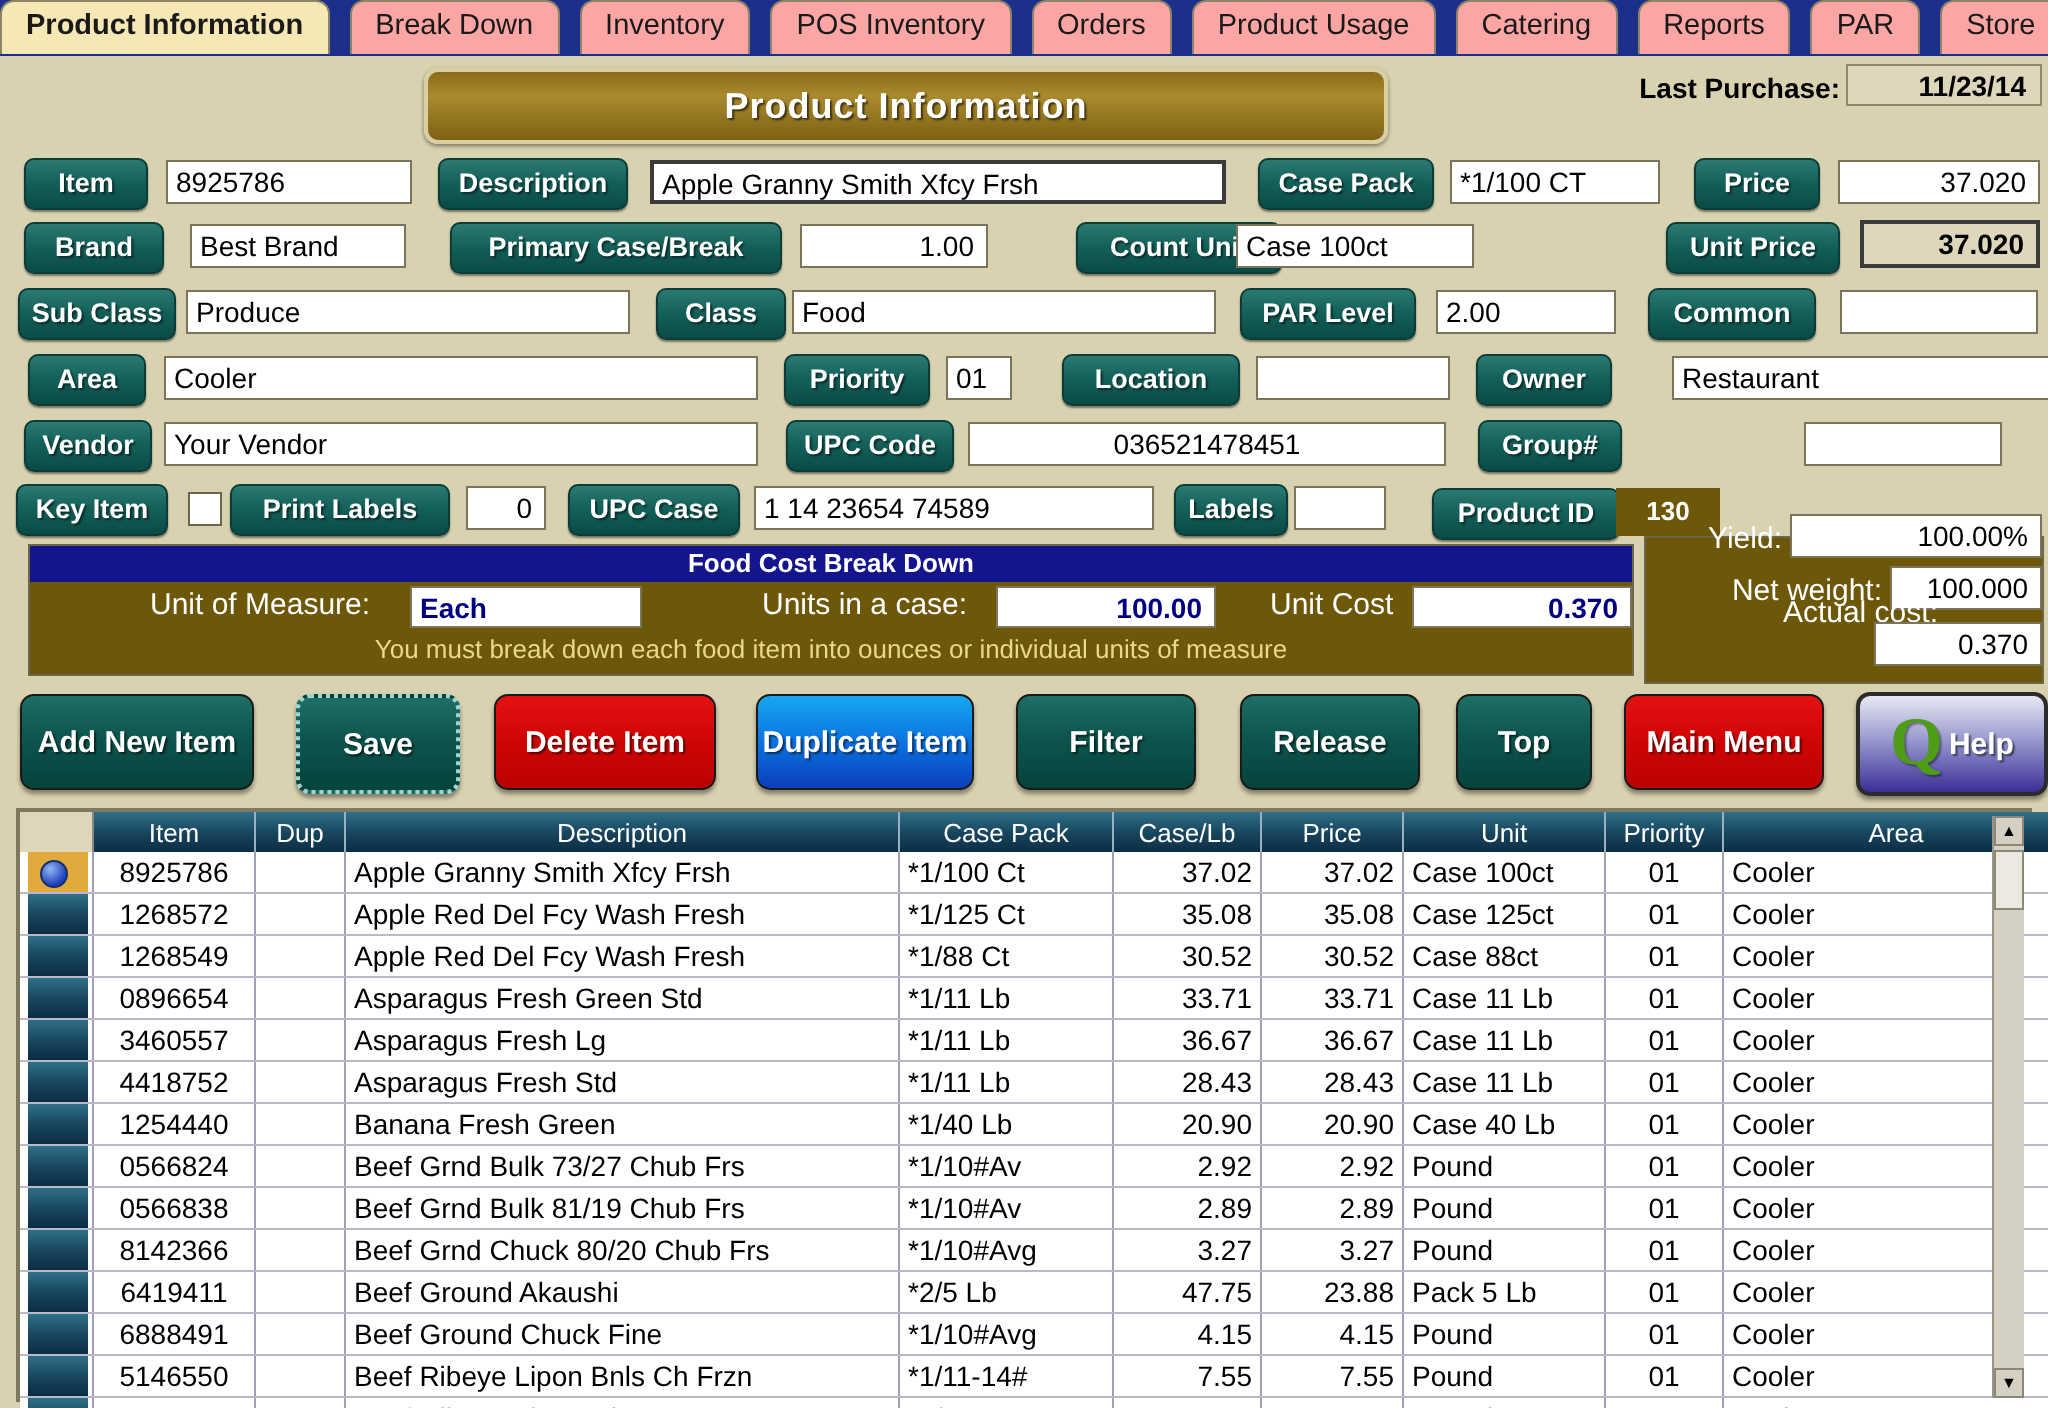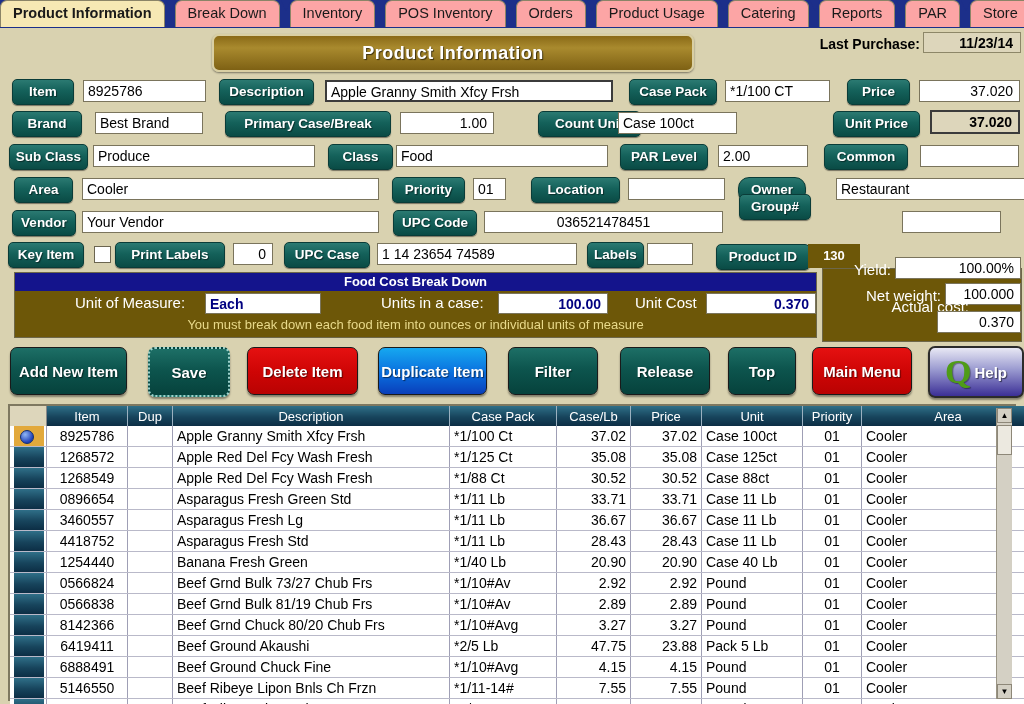--- a/index.html
+++ b/index.html
@@ -222,28 +222,28 @@
     <div class="fld" style="left:718px;top:71px;width:90px;">2.00</div>
     <div class="lbl" style="left:824px;top:70px;width:82px;">Common</div>
     <div class="fld" style="left:920px;top:71px;width:99px;"></div>
 
     <div class="lbl" style="left:14px;top:103px;width:57px;">Area</div>
     <div class="fld" style="left:82px;top:104px;width:297px;">Cooler</div>
     <div class="lbl" style="left:392px;top:103px;width:71px;">Priority</div>
     <div class="fld" style="left:473px;top:104px;width:33px;">01</div>
     <div class="lbl" style="left:531px;top:103px;width:87px;">Location</div>
     <div class="fld" style="left:628px;top:104px;width:97px;"></div>
-    <div class="lbl" style="left:738px;top:103px;width:66px;border-radius:11px;">Owner</div>
+    <div class="lbl" style="left:738px;top:103px;width:66px;">Owner</div>
     <div class="fld" style="left:836px;top:104px;width:207px;">Restaurant</div>
 
     <div class="lbl" style="left:12px;top:136px;width:62px;">Vendor</div>
     <div class="fld" style="left:82px;top:137px;width:297px;">Your Vendor</div>
     <div class="lbl" style="left:393px;top:136px;width:82px;">UPC Code</div>
     <div class="fld" style="left:484px;top:137px;width:239px;text-align:center;">036521478451</div>
-    <div class="lbl" style="left:739px;top:120px;width:70px;">Group#</div>
+    <div class="lbl" style="left:739px;top:136px;width:70px;">Group#</div>
     <div class="fld" style="left:902px;top:137px;width:99px;"></div>
 
     <div class="lbl" style="left:8px;top:168px;width:74px;">Key Item</div>
     <div class="cbox" style="left:94px;top:172px;"></div>
     <div class="lbl" style="left:115px;top:168px;width:108px;">Print Labels</div>
     <div class="fld num" style="left:233px;top:169px;width:40px;">0</div>
     <div class="lbl" style="left:284px;top:168px;width:84px;">UPC Case</div>
     <div class="fld" style="left:377px;top:169px;width:200px;">1 14 23654 74589</div>
     <div class="lbl" style="left:587px;top:168px;width:55px;">Labels</div>
     <div class="fld" style="left:647px;top:169px;width:46px;"></div>

